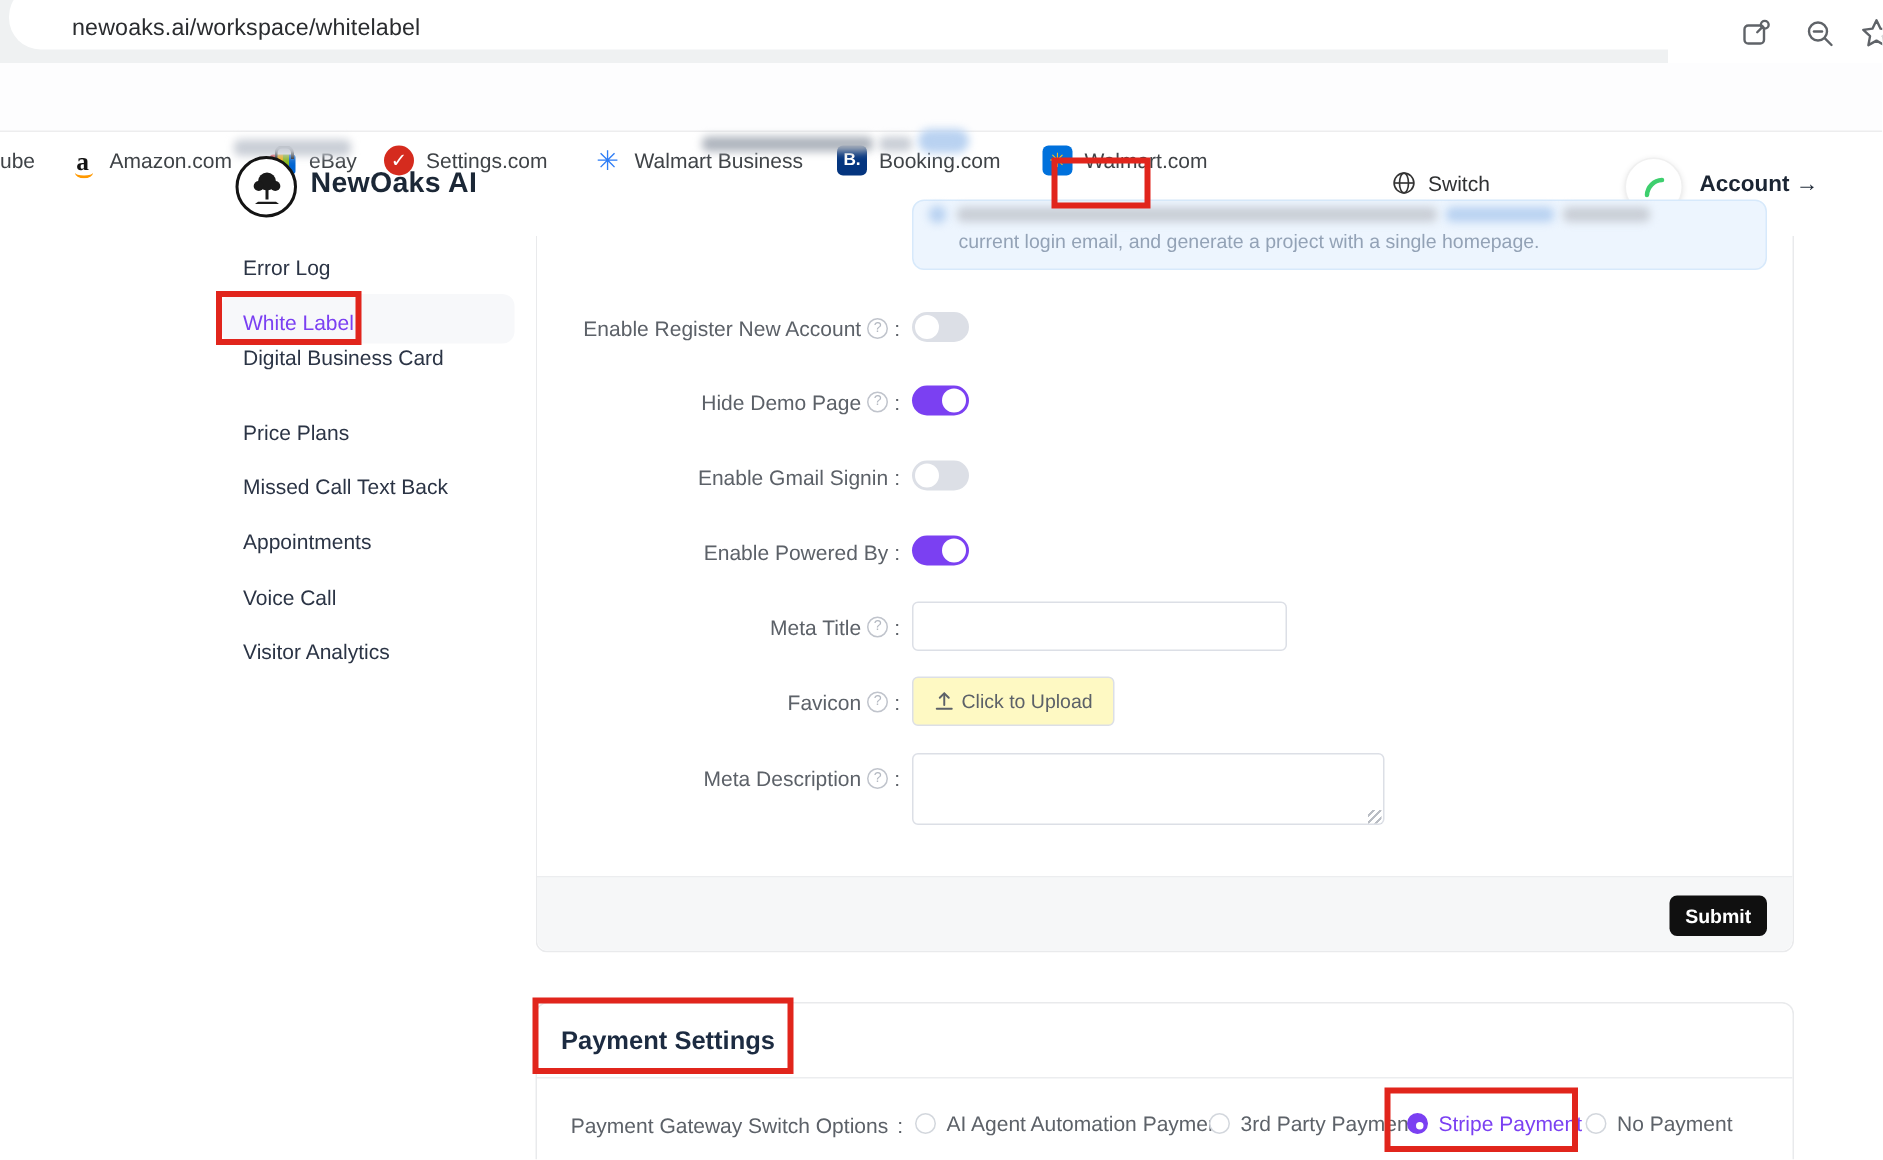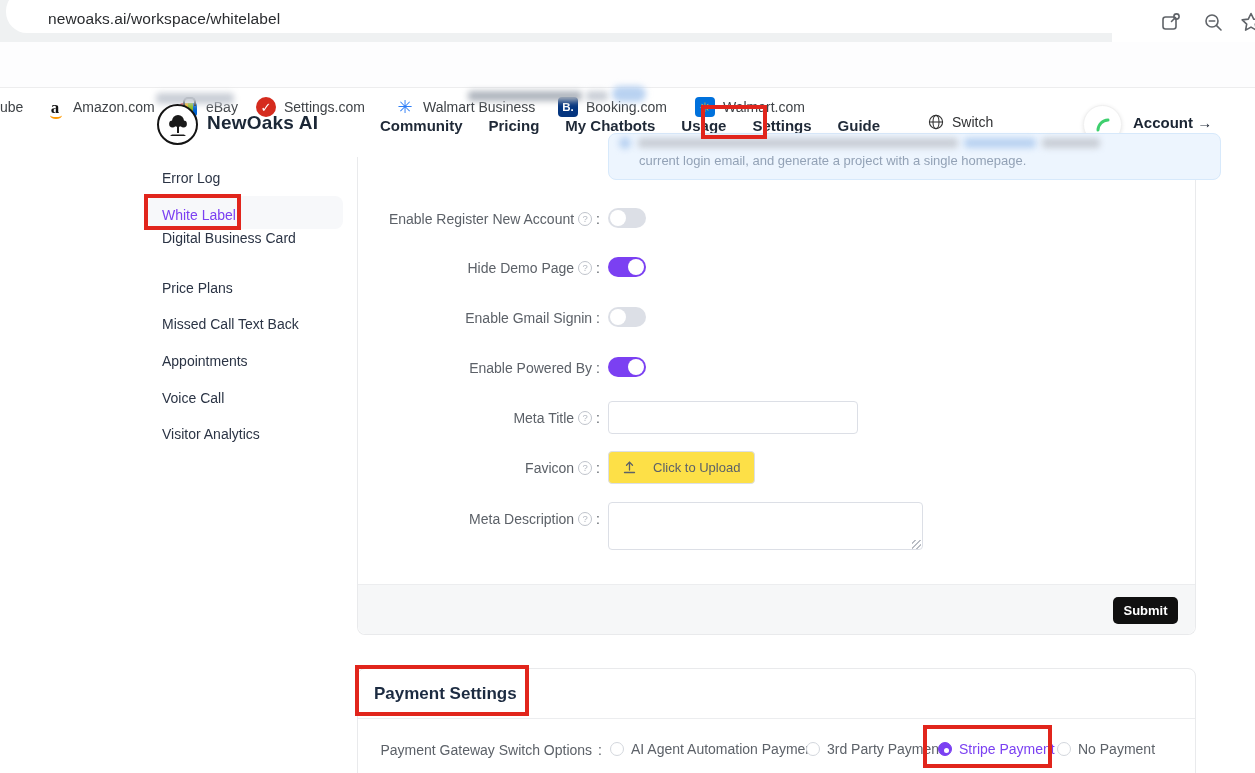--- a/index.html
+++ b/index.html
@@ -51,36 +51,36 @@
   .side-item.active{color:#7b40f2;}
 
   
   .card1{left:357px;top:157px;width:839px;height:478px;background:#fff;border:1px solid #e9eaec;border-top:none;border-radius:0 0 8px 8px;}
   .card1-footer{position:absolute;left:0;bottom:0;width:100%;height:50px;background:#f6f7f8;border-top:1px solid #ecedef;border-radius:0 0 8px 8px;}
   .card2{left:357px;top:668px;width:839px;height:130px;background:#fff;border:1px solid #e9eaec;border-radius:8px 8px 0 0;}
   .card2-title{position:absolute;left:16px;top:15px;font-size:17px;font-weight:700;color:#1c2b41;}
   .card2-divider{position:absolute;left:0;top:49px;width:100%;border-top:1px solid #ecedef;}
 
   
-  .banner{left:608px;top:133px;width:613px;height:47px;background:#edf5fe;border:1px solid #d7e9fb;border-radius:8px;}
+  .banner{left:608px;top:133px;width:570px;height:47px;background:#edf5fe;border:1px solid #d7e9fb;border-radius:8px;}
   .banner-line2{position:absolute;left:30px;top:19px;font-size:13px;color:#93a2b6;}
 
   
   .f-label{position:absolute;display:flex;align-items:center;justify-content:flex-end;gap:4px;width:240px;font-size:14px;color:#5c6168;}
   .f-label .txt{white-space:nowrap;}
   .help{width:14px;height:14px;border:1px solid #c0c4cc;border-radius:50%;color:#b4b9c2;font-size:9.5px;display:inline-flex;align-items:center;justify-content:center;line-height:1;}
   .help::before{content:"?";}
   .toggle{position:absolute;width:38px;height:20px;border-radius:10px;cursor:pointer;}
   .toggle.off{background:#dcdfe6;}
   .toggle.on{background:#7b40f2;}
   .toggle .knob{position:absolute;top:2px;width:16px;height:16px;border-radius:50%;background:#fff;}
   .toggle.off .knob{left:2px;}
   .toggle.on .knob{left:20px;}
   .t-input{position:absolute;height:33px;border:1px solid #dcdfe6;border-radius:4px;background:#fff;font-size:13px;padding:0 10px;color:#303133;outline:none;}
-  .upload-btn{position:absolute;height:33px;border:1px solid #dcdfe6;border-radius:4px;background:#fde047;display:flex;align-items:center;gap:17px;padding:0 14px;font-size:13px;color:#5c6168;cursor:pointer;}
+  .upload-btn{position:absolute;height:33px;border:1px solid #dcdfe6;border-radius:4px;background:#fef9c3;display:flex;align-items:center;gap:5px;padding:0 14px;font-size:13px;color:#5c6168;cursor:pointer;}
   .t-area{position:absolute;border:1px solid #dcdfe6;border-radius:4px;background:#fff;resize:none;outline:none;}
   .resize-grip{position:absolute;width:9px;height:9px;background:repeating-linear-gradient(135deg,transparent 0 2px,#b9bdc4 2px 3.5px);}
   .submit-btn{position:absolute;left:1113px;top:597px;width:65px;height:27px;background:#101010;color:#fff;border:none;border-radius:5px;font-size:13px;font-weight:600;cursor:pointer;font-family:inherit;}
 
   
   .p-label{left:360px;top:742px;width:242px;display:flex;justify-content:flex-end;gap:3px;font-size:14px;color:#5c6168;white-space:nowrap;}
   .radio-opt{position:absolute;top:741px;display:flex;align-items:center;gap:7px;font-size:14px;color:#5d6269;cursor:pointer;white-space:nowrap;}
   .radio{width:14px;height:14px;border-radius:50%;border:1px solid #d3d7dd;background:#fff;position:relative;flex:0 0 auto;}
   .radio.sel{background:#7b40f2;border-color:#7b40f2;}
   .radio.sel::after{content:"";position:absolute;left:4.5px;top:4.5px;width:5px;height:5px;border-radius:50%;background:#fff;}
@@ -171,28 +171,20 @@
         <circle cx="15" cy="11" r="6"></circle>
         <circle cx="9.5" cy="14" r="3.4"></circle>
         <circle cx="20.5" cy="14" r="3.4"></circle>
         <rect x="14" y="14" width="2" height="9"></rect>
         <path d="M9 24.5h12l2 1.5H7z"></path>
       </g>
     </svg>
   </div>
   <div class="abs brand">NewOaks AI</div>
 
-  <div class="abs nav">
-    <span class="nav-item">Community</span>
-    <span class="nav-item">Pricing</span>
-    <span class="nav-item">My Chatbots</span>
-    <span class="nav-item">Usage</span>
-    <span class="nav-item">Settings</span>
-    <span class="nav-item">Guide</span>
-  </div>
 
   <div class="abs lang">
     <svg width="16" height="16" viewBox="0 0 16 16" fill="none" stroke="#333" stroke-width="1.1">
       <circle cx="8" cy="8" r="6.6"></circle>
       <ellipse cx="8" cy="8" rx="3" ry="6.6"></ellipse>
       <line x1="1.4" y1="8" x2="14.6" y2="8"></line>
     </svg>
     <span>Switch</span>
   </div>
 

